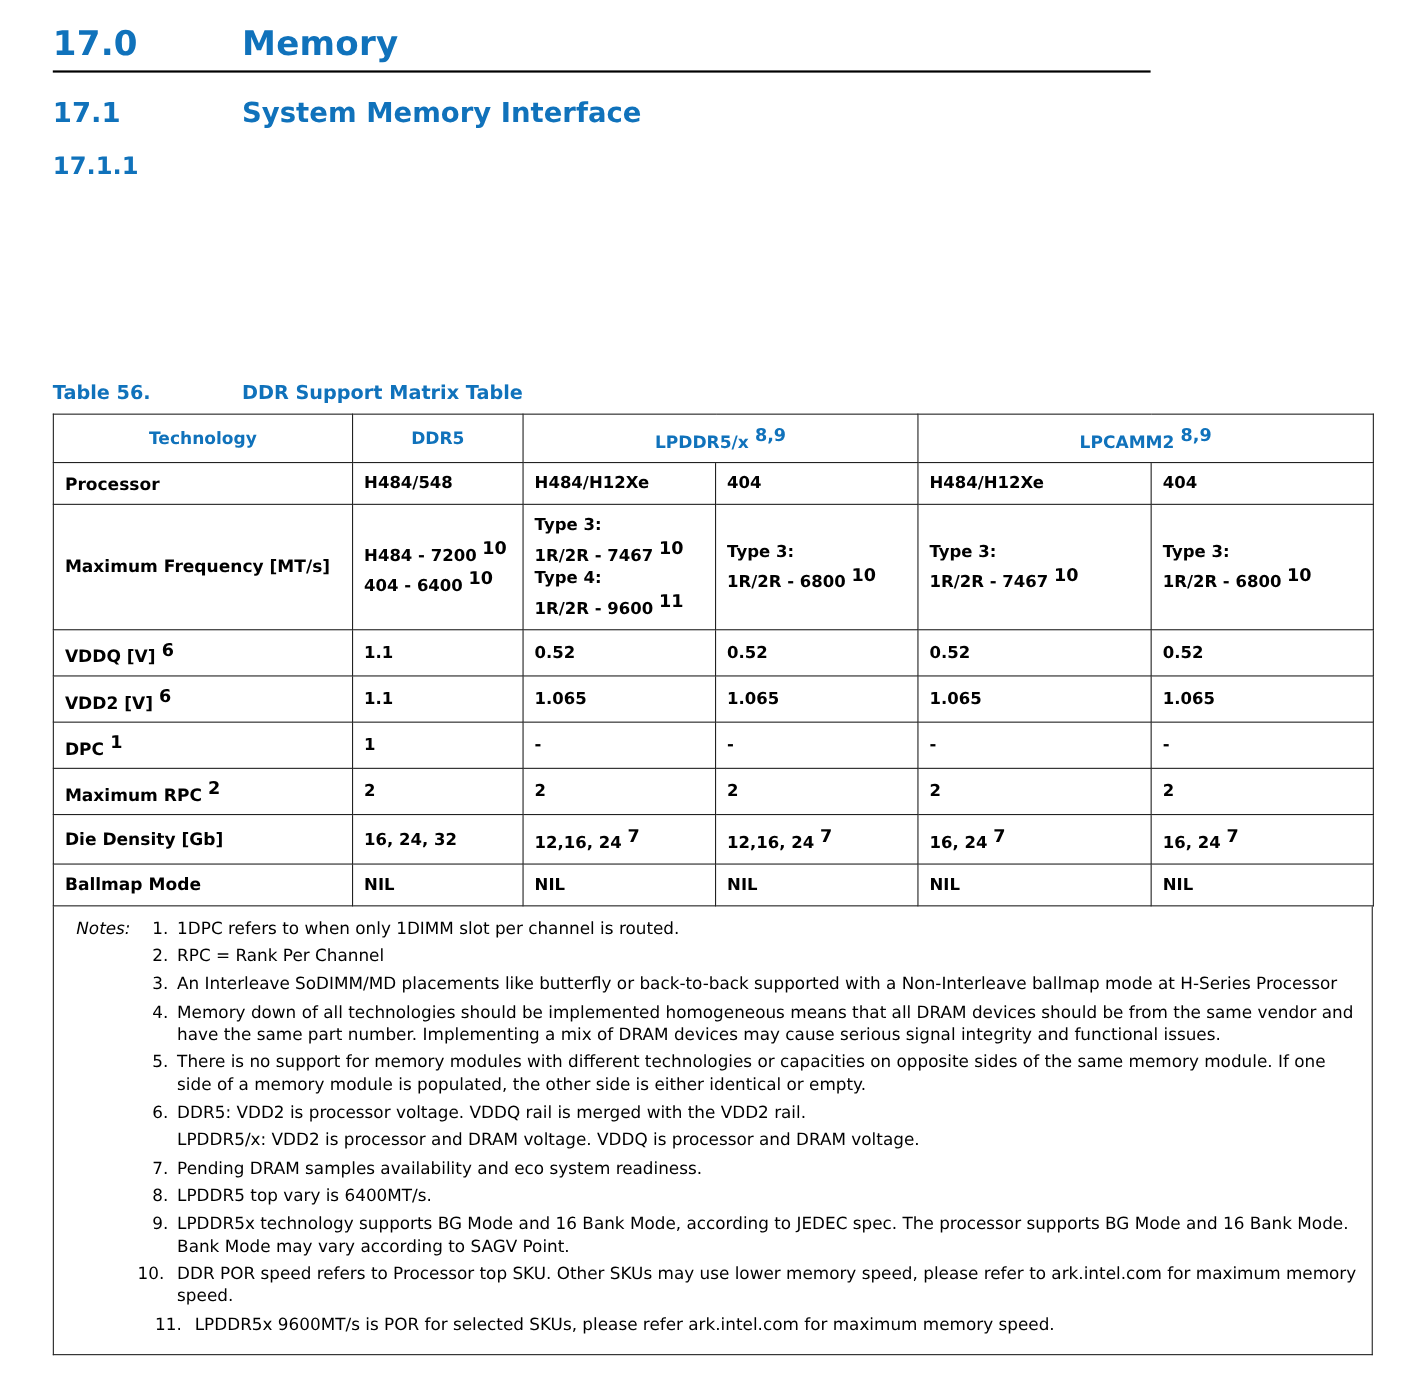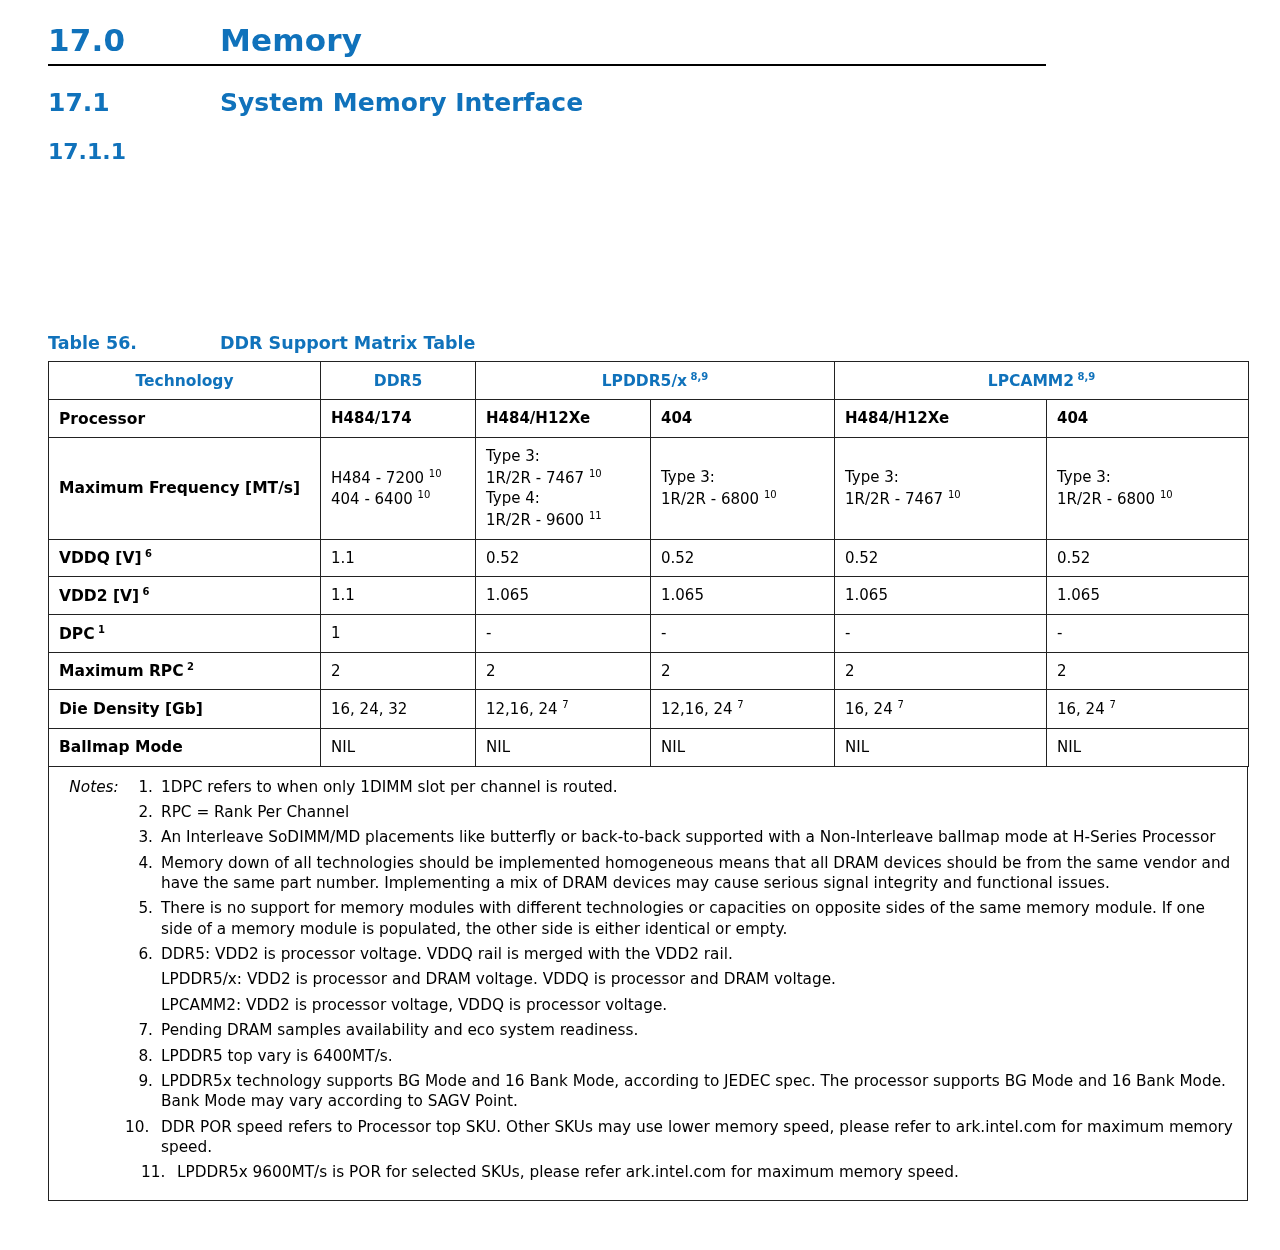--- a/index.html
+++ b/index.html
@@ -59,48 +59,48 @@
   .h3-num { width: 172px; flex: 0 0 172px; }
 
   .tbl-caption {
     display: flex;
     align-items: baseline;
     color: #1072bb;
     font-weight: bold;
     font-size: 17.5px;
     margin: 0 0 8px 0;
   }
-  .tbl-caption .cap-num { width: 172px; flex: 0 0 172px; }
+  .tbl-caption .cap-num { width: 172px; flex: 0 0 172px; margin-top: 15px; }
 
   
   table.matrix {
     border-collapse: collapse;
     width: 1200px;
     table-layout: fixed;
     font-size: 15px;
   }
   table.matrix td, table.matrix th {
     border: 1.3px solid #222;
     vertical-align: middle;
     padding: 8px 10px;
     text-align: left;
-    font-weight: normal;
+    font-weight: bold;
   }
   table.matrix th.hdr {
     color: #1072bb;
     font-weight: bold;
     text-align: center;
     font-size: 15.5px;
     padding: 9px 6px;
   }
   table.matrix td.rowhdr {
     font-weight: bold;
     font-size: 15.5px;
   }
-  .sup { font-size: 10px; vertical-align: super; }
+  .sup { font-size: 16px; vertical-align: super; }
   .cellline { display: block; line-height: 1.38; }
 
   col.c1 { width: 272px; }
   col.c2 { width: 155px; }
   col.c3 { width: 175px; }
   col.c4 { width: 184px; }
   col.c5 { width: 212px; }
   col.c6 { width: 202px; }
 
   
@@ -177,21 +177,21 @@
         <th class="hdr">Technology</th>
         <th class="hdr">DDR5</th>
         <th class="hdr" colspan="2">LPDDR5/x<span class="sup"> 8,9</span></th>
         <th class="hdr" colspan="2">LPCAMM2<span class="sup"> 8,9</span></th>
       </tr>
     </thead>
     <tbody id="matrix-body">
         <tr>
           <td class="rowhdr">Processor</td>
           <td style="font-weight: bold;">
-            <span class="cellline">H484/174</span>
+            <span class="cellline">H484/548</span>
           </td>
           <td style="font-weight: bold;">
             <span class="cellline">H484/H12Xe</span>
           </td>
           <td style="font-weight: bold;">
             <span class="cellline">404</span>
           </td>
           <td style="font-weight: bold;">
             <span class="cellline">H484/H12Xe</span>
           </td>
@@ -357,21 +357,21 @@
         <div class="note">
           <div class="note-num">4.</div>
           <div class="note-body">Memory down of all technologies should be implemented homogeneous means that all DRAM devices should be from the same vendor and have the same part number. Implementing a mix of DRAM devices may cause serious signal integrity and functional issues.</div>
         </div>
         <div class="note">
           <div class="note-num">5.</div>
           <div class="note-body">There is no support for memory modules with different technologies or capacities on opposite sides of the same memory module. If one side of a memory module is populated, the other side is either identical or empty.</div>
         </div>
         <div class="note">
           <div class="note-num">6.</div>
-          <div class="note-body">DDR5: VDD2 is processor voltage. VDDQ rail is merged with the VDD2 rail.<div class="note-sub">LPDDR5/x: VDD2 is processor and DRAM voltage. VDDQ is processor and DRAM voltage.</div><div class="note-sub">LPCAMM2: VDD2 is processor voltage, VDDQ is processor voltage.</div></div>
+          <div class="note-body">DDR5: VDD2 is processor voltage. VDDQ rail is merged with the VDD2 rail.<div class="note-sub">LPDDR5/x: VDD2 is processor and DRAM voltage. VDDQ is processor and DRAM voltage.</div></div>
         </div>
         <div class="note">
           <div class="note-num">7.</div>
           <div class="note-body">Pending DRAM samples availability and eco system readiness.</div>
         </div>
         <div class="note">
           <div class="note-num">8.</div>
           <div class="note-body">LPDDR5 top vary is 6400MT/s.</div>
         </div>
         <div class="note">

